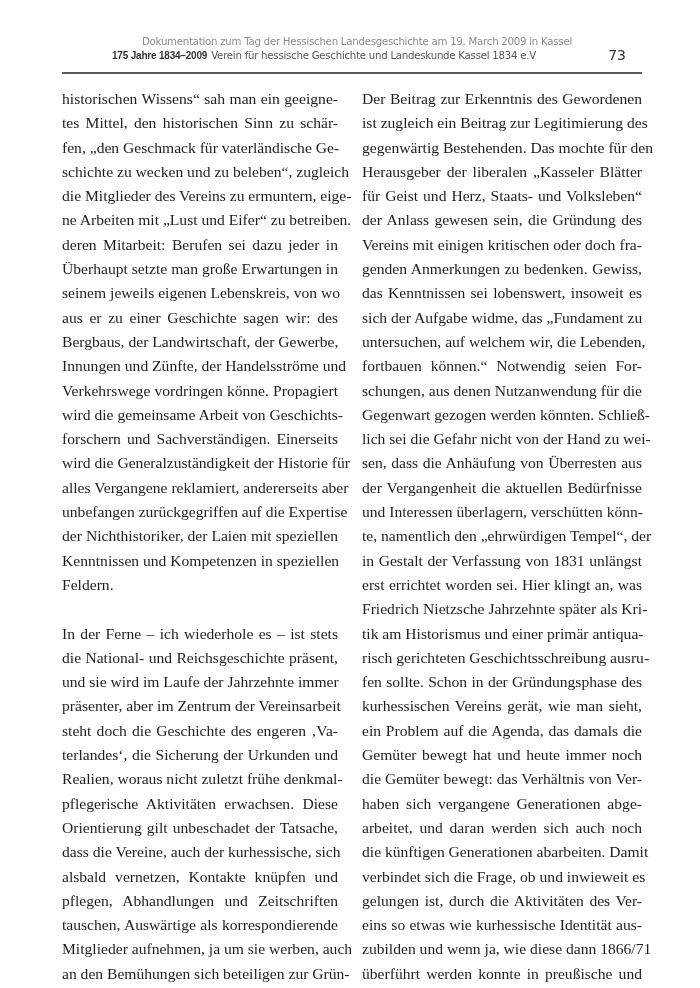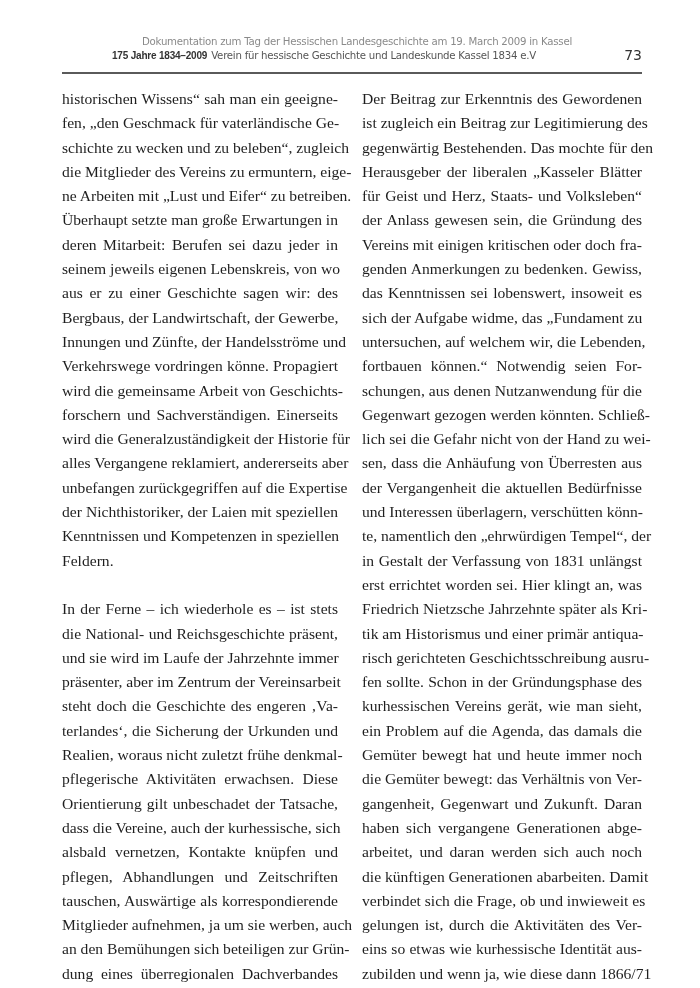--- a/index.html
+++ b/index.html
@@ -44,21 +44,21 @@
     .header-line2 .jubilee {
       font-family: Liberation Sans, sans-serif;
       font-weight: bold;
       font-size: 10px;
       color: #333333;
       letter-spacing: -0.2px;
       margin-right: 4px;
     }
     .page-number {
       position: absolute;
-      right: 0;
+      right: 16px;
       top: 11px;
       font-family: "DejaVu Sans", sans-serif;
       font-size: 14px;
       color: #333333;
     }
     .header-rule {
       position: absolute;
       left: 62px;
       top: 72px;
       width: 580px;
@@ -104,26 +104,27 @@
   <div class="header-line2">
     <span class="jubilee">175 Jahre 1834–2009</span><span>Verein für hessische Geschichte und Landeskunde Kassel 1834 e.V</span>
   </div>
   <div class="page-number">73</div>
 </div>
 <div class="header-rule"></div>
 
 <div class="column col-left" id="col-left">
     <div class="paragraph">
       <span class="line">historischen Wissens“ sah man ein geeigne-</span>
+      <span class="line">tes Mittel, den historischen Sinn zu schär-</span>
       <span class="line">fen, „den Geschmack für vaterländische Ge-</span>
       <span class="line">schichte zu wecken und zu beleben“, zugleich</span>
       <span class="line">die Mitglieder des Vereins zu ermuntern, eige-</span>
       <span class="line">ne Arbeiten mit „Lust und Eifer“ zu betreiben.</span>
+      <span class="line">deren Mitarbeit:  Berufen sei dazu jeder in</span>
       <span class="line">Überhaupt setzte man große Erwartungen in</span>
-      <span class="line">deren Mitarbeit:  Berufen sei dazu jeder in</span>
       <span class="line">seinem jeweils eigenen Lebenskreis, von wo</span>
       <span class="line">aus er zu einer Geschichte sagen wir: des</span>
       <span class="line">Bergbaus, der Landwirtschaft, der Gewerbe,</span>
       <span class="line">Innungen und Zünfte, der Handelsströme und</span>
       <span class="line">Verkehrswege vordringen könne. Propagiert</span>
       <span class="line">wird die gemeinsame Arbeit von Geschichts-</span>
       <span class="line">forschern und Sachverständigen. Einerseits</span>
       <span class="line">wird die Generalzuständigkeit der Historie für</span>
       <span class="line">alles Vergangene reklamiert, andererseits aber</span>
       <span class="line">unbefangen zurückgegriffen auf die Expertise</span>
@@ -175,21 +176,20 @@
       <span class="line">in Gestalt der Verfassung von 1831 unlängst</span>
       <span class="line">erst errichtet worden sei. Hier klingt an, was</span>
       <span class="line">Friedrich Nietzsche Jahrzehnte später als Kri-</span>
       <span class="line">tik am Historismus und einer primär antiqua-</span>
       <span class="line">risch gerichteten Geschichtsschreibung ausru-</span>
       <span class="line">fen sollte. Schon in der Gründungsphase des</span>
       <span class="line">kurhessischen Vereins gerät, wie man sieht,</span>
       <span class="line">ein Problem auf die Agenda, das damals die</span>
       <span class="line">Gemüter bewegt hat und heute immer noch</span>
       <span class="line">die Gemüter bewegt: das Verhältnis von Ver-</span>
-      <span class="line">gangenheit, Gegenwart und Zukunft. Daran</span>
       <span class="line">haben sich vergangene Generationen abge-</span>
       <span class="line">arbeitet, und daran werden sich auch noch</span>
       <span class="line">die künftigen Generationen abarbeiten. Damit</span>
       <span class="line">verbindet sich die Frage, ob und inwieweit es</span>
       <span class="line">gelungen ist, durch die Aktivitäten des Ver-</span>
       <span class="line">eins so etwas wie kurhessische Identität aus-</span>
       <span class="line">zubilden und wenn ja, wie diese dann 1866/71</span>
       <span class="line">überführt werden konnte in preußische und</span>
     </div>
   </div>

